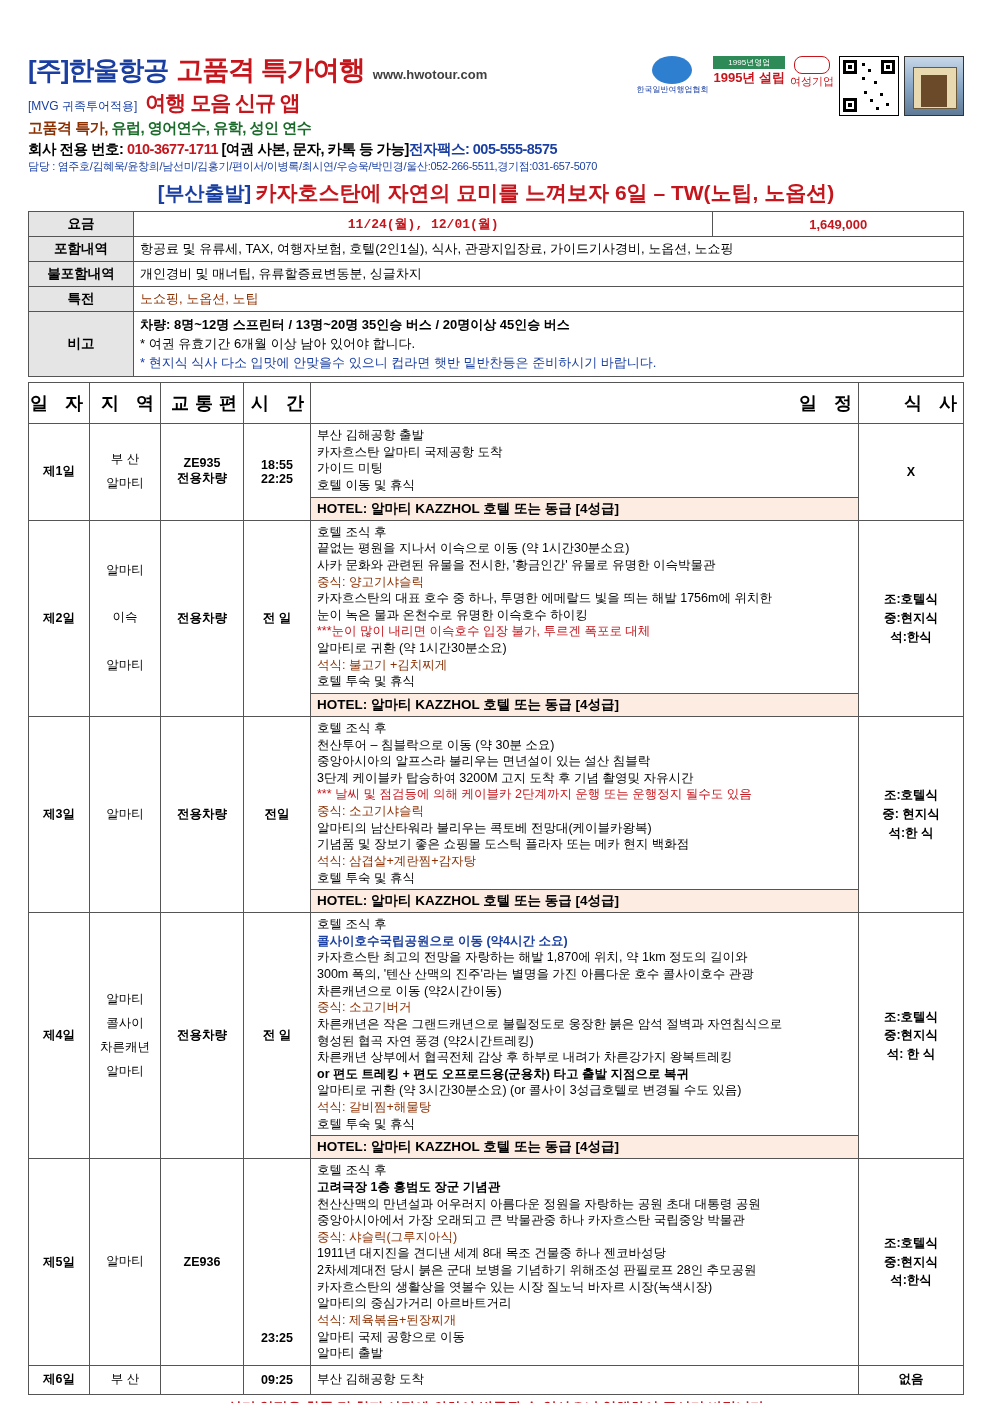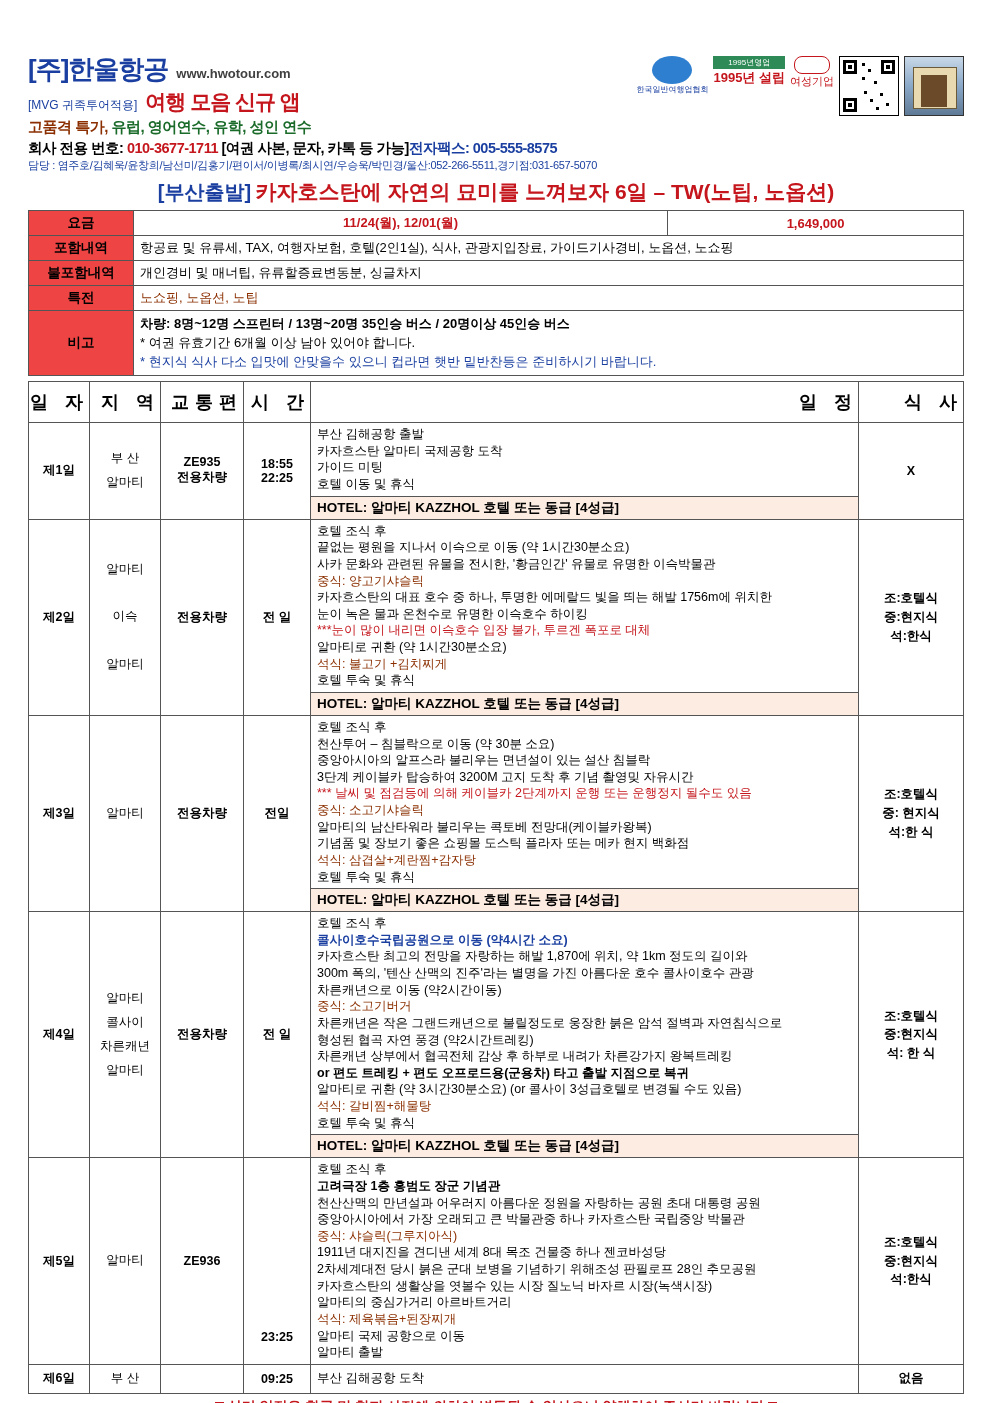--- a/index.html
+++ b/index.html
@@ -26,23 +26,23 @@
   .c1 .blk{color:#000;}
   .c2{font-size:13.5px;font-weight:bold;color:#1a3fa0;letter-spacing:-0.5px;}
   .c2 .blk{color:#000;}
   .c3{font-size:11px;color:#1a3fa0;letter-spacing:-0.3px;}
   .title-bar{text-align:center;margin:5px 0 4px;}
   .title-bar .t-blue{font-size:20px;font-weight:bold;color:#1a3fa0;}
   .title-bar .t-red{font-size:21px;font-weight:bold;color:#c4161c;}
 
   table{border-collapse:collapse;width:100%;}
   .info td{border:1px solid #555;padding:3px 6px;font-size:13px;vertical-align:middle;}
-  .info .lab{width:92px;text-align:center;background:#ef4444;font-weight:bold;font-size:13.5px;}
+  .info .lab{width:92px;text-align:center;background:#e5e5e5;font-weight:bold;font-size:13.5px;}
   .price-label{text-align:center;font-weight:bold;}
-  .price-dates{text-align:center;color:#c4161c;font-size:19px;font-weight:bold;}
+  .price-dates{text-align:center;color:#c4161c;font-size:19px;font-weight:bold;font-family:Liberation Mono, monospace;}
   .price-val{text-align:center;color:#c4161c;font-size:27px;font-weight:bold;}
   .txt-brown{color:#8b2f00;}
   .remark p{margin:1px 0;font-size:13px;}
   .remark .r1{color:#000;font-weight:bold;}
   .remark .r2{color:#000000;}
   .remark .r3{color:#1a3fa0;}
 
   .sched{margin-top:5px;}
   .sched th,.sched td{border:1px solid #555;font-size:12.5px;padding:2px 4px;}
   .sched th{text-align:right;font-weight:bold;font-size:18px;letter-spacing:6px;padding:3px 0;}
@@ -65,20 +65,21 @@
 </style>
 </head>
 <body>
 
 <div class="page">
 
   <div class="hdr">
     <div class="hdr-left">
       <div class="logo-line">
         <span class="logo-brand">[주]한울항공</span>
+        <span class="logo-title">고품격 특가여행</span>
         <span class="logo-url">www.hwotour.com</span>
       </div>
       <div class="logo-line" style="margin-top:1px;">
         <span class="mvg">[MVG 귀족투어적용]</span>
         <span class="logo-title" style="font-size:21px;">여행 모음 신규 앱</span>
       </div>
       <div class="line2">
         <span>고품격 특가,</span>
         <span class="kgreen">유럽, 영어연수, 유학, 성인 연수</span>
       </div>

